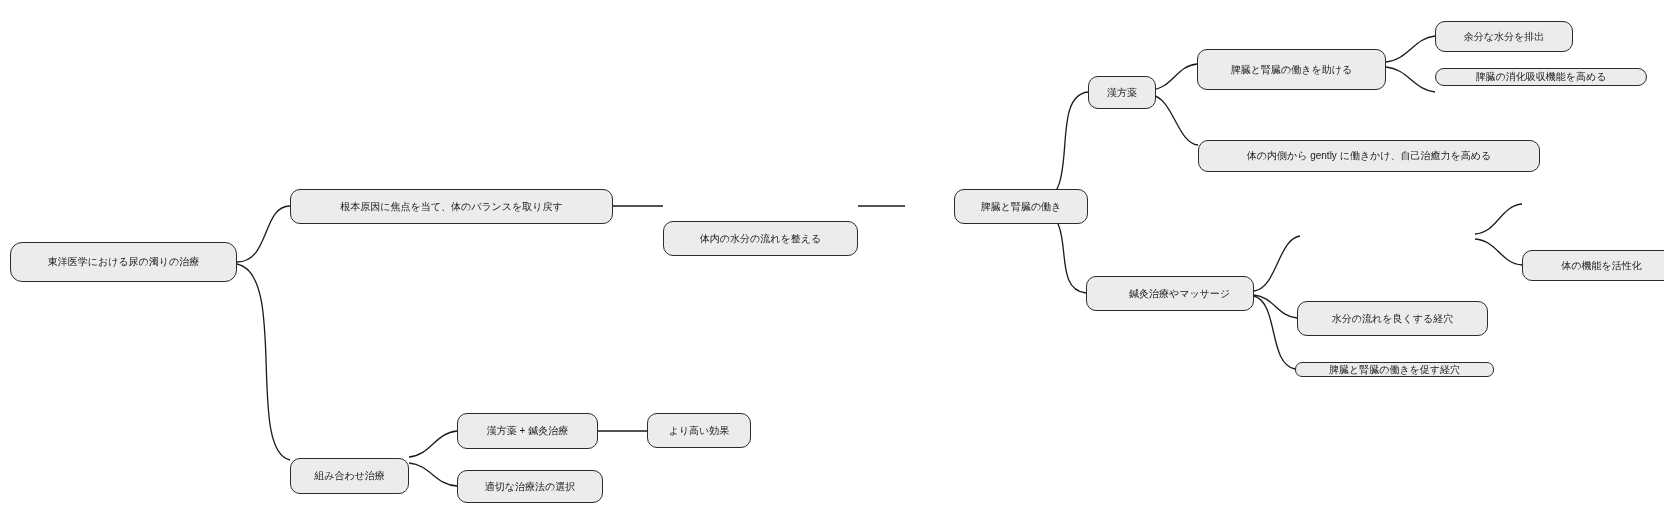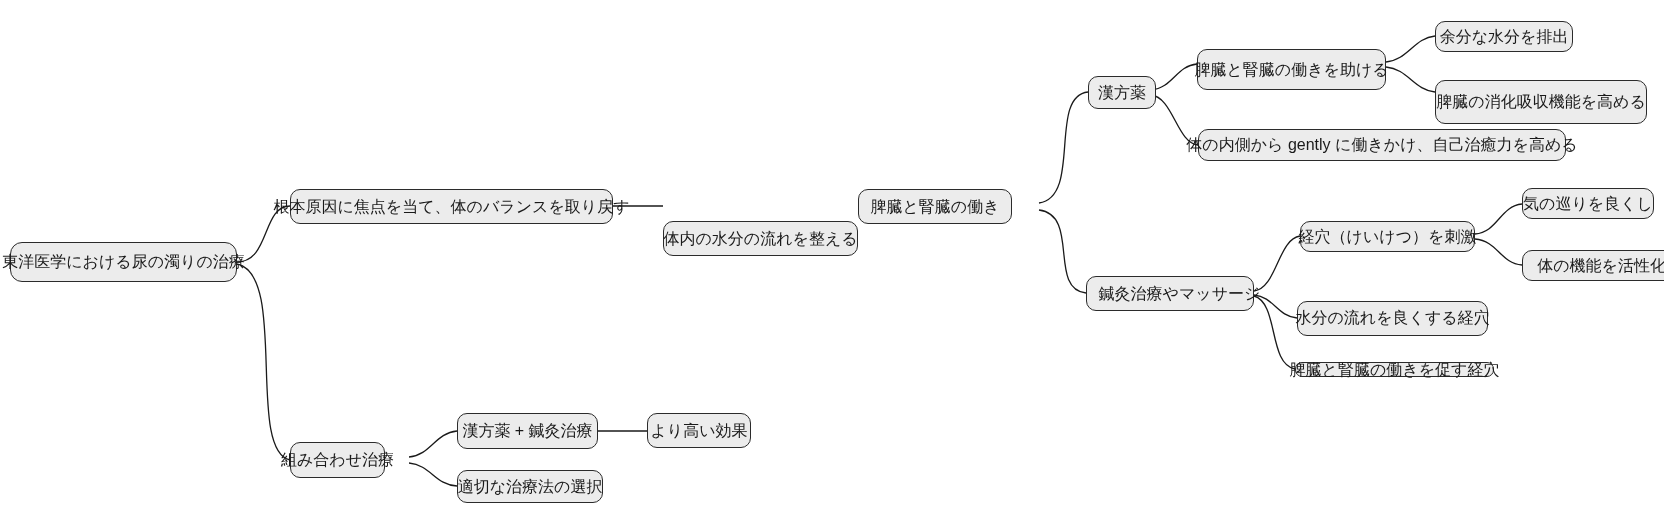--- a/index.html
+++ b/index.html
@@ -30,21 +30,21 @@
   .node {
     position: absolute;
     box-sizing: border-box;
     display: flex;
     align-items: center;
     justify-content: center;
     background: #ececec;
     border: 1.7px solid #2b2b2b;
     border-radius: 10px;
     color: #1a1a1a;
-    font-size: 16px;
+    font-size: 10px;
     line-height: 1;
     white-space: nowrap;
   }
   .node.root {
     border-radius: 12px;
   }
 </style>
 </head>
 <body>
 
@@ -70,45 +70,43 @@
     <path d="M 409 463 C 431 465, 435 485, 457 486"></path>
     <path d="M 598 431 L 647 431"></path>
   </svg>
 
   <div class="node root" style="left:10px; top:242px; width:227px; height:40px;">東洋医学における尿の濁りの治療</div>
 
   <div class="node" style="left:290px; top:189px; width:323px; height:35px;">根本原因に焦点を当て、体のバランスを取り戻す</div>
 
   <div class="node" style="left:663px; top:189px; width:195px; height:35px;margin-top:32px;">体内の水分の流れを整える</div>
 
-  <div class="node" style="left:858px; top:189px; width:154px; height:35px;">脾臓と腎臓の働き</div>
+  <div class="node" style="left:954px; top:189px; width:134px; height:35px;">脾臓と腎臓の働き</div>
 
   <div class="node" style="left:1088px; top:76px; width:68px; height:33px;">漢方薬</div>
 
   <div class="node" style="left:1197px; top:49px; width:189px; height:41px;">脾臓と腎臓の働きを助ける</div>
 
   <div class="node" style="left:1435px; top:21px; width:138px; height:31px;">余分な水分を排出</div>
 
-  <div class="node" style="left:1435px; top:80px; width:212px; height:44px;">脾臓の消化吸収機能を高める</div>
+  <div class="node" style="left:1435px; top:68px; width:212px; height:18px;">脾臓の消化吸収機能を高める</div>
 
-  <div class="node" style="left:1198px; top:129px; width:368px; height:32px;">体の内側から gently に働きかけ、自己治癒力を高める</div>
+  <div class="node" style="left:1198px; top:140px; width:342px; height:32px;">体の内側から gently に働きかけ、自己治癒力を高める</div>
 
   <div class="node" style="left:1086px; top:276px; width:168px; height:35px;padding-left:19px;">鍼灸治療やマッサージ</div>
 
-  <div class="node" style="left:1300px; top:221px; width:175px; height:31px;">経穴（けいけつ）を刺激</div>
 
-  <div class="node" style="left:1522px; top:188px; width:132px; height:31px;">気の巡りを良くし</div>
 
   <div class="node" style="left:1522px; top:250px; width:159px; height:31px;">体の機能を活性化</div>
 
-  <div class="node" style="left:1297px; top:301px; width:191px; height:35px;font-family:Liberation Mono, monospace;">水分の流れを良くする経穴</div>
+  <div class="node" style="left:1297px; top:301px; width:191px; height:35px;">水分の流れを良くする経穴</div>
 
   <div class="node" style="left:1295px; top:362px; width:199px; height:15px;border-radius:7px;">脾臓と腎臓の働きを促す経穴</div>
 
-  <div class="node" style="left:290px; top:442px; width:95px; height:36px;">組み合わせ治療</div>
+  <div class="node" style="left:290px; top:458px; width:119px; height:36px;">組み合わせ治療</div>
 
   <div class="node" style="left:457px; top:413px; width:141px; height:36px;">漢方薬 + 鍼灸治療</div>
 
   <div class="node" style="left:647px; top:413px; width:104px; height:35px;">より高い効果</div>
 
   <div class="node" style="left:457px; top:470px; width:146px; height:33px;">適切な治療法の選択</div>
 
 </div>
 
 </body></html>

